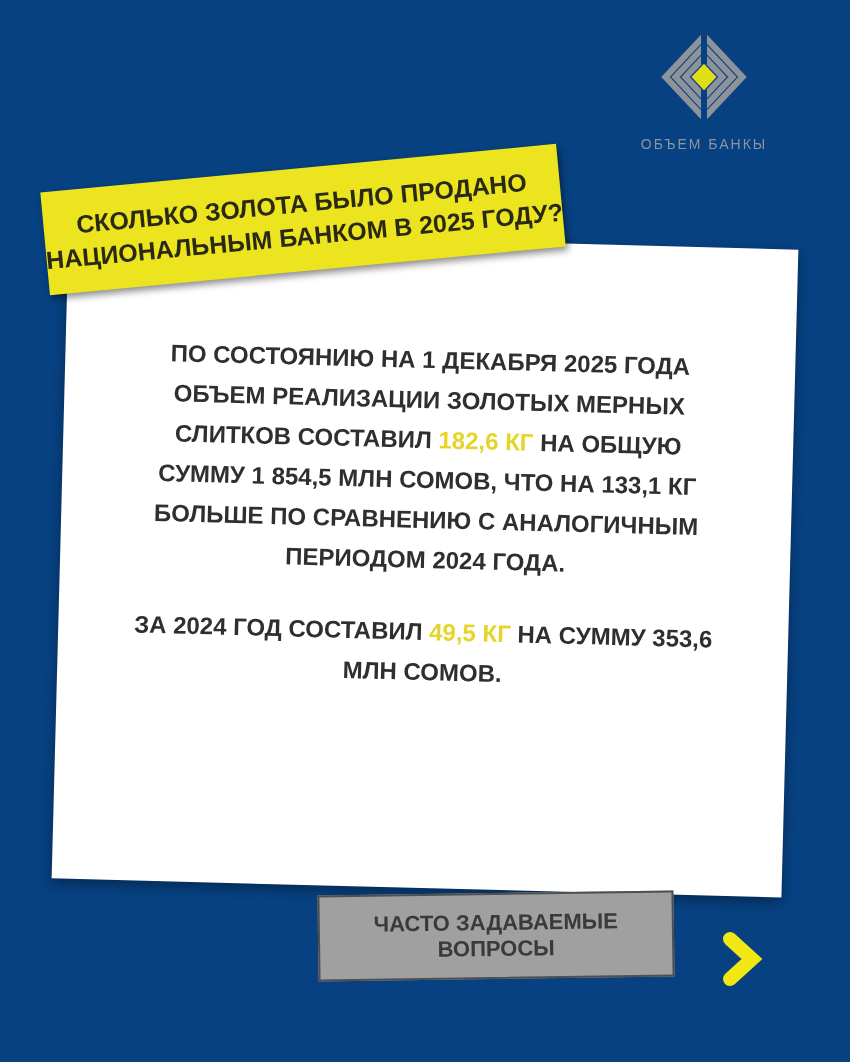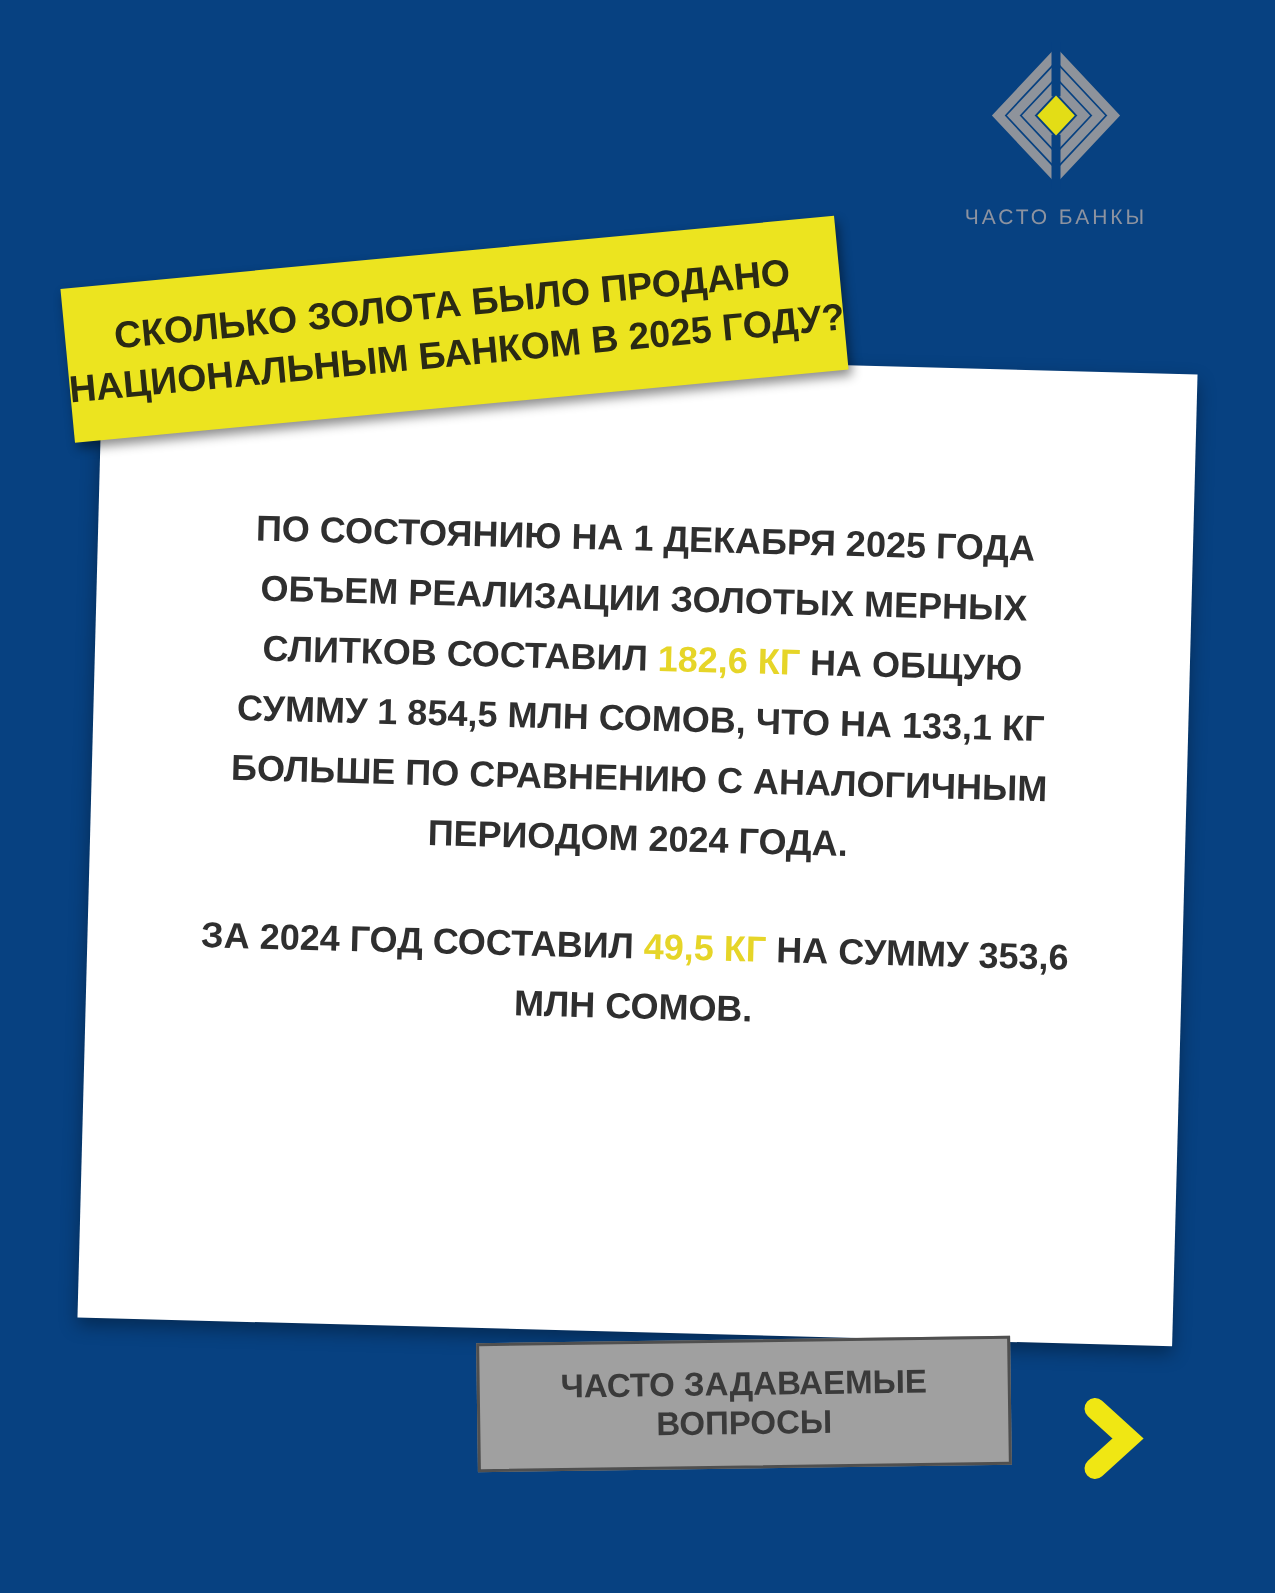--- a/index.html
+++ b/index.html
@@ -129,21 +129,21 @@
     <svg width="92" height="98" viewBox="0 0 92 92" preserveAspectRatio="none">
       <g fill="none" stroke="#8e939b" stroke-width="6">
         <path d="M46 7.5 L84.5 46 L46 84.5 L7.5 46 Z"></path>
         <path d="M46 17.5 L74.5 46 L46 74.5 L17.5 46 Z"></path>
         <path d="M46 27.5 L64.5 46 L46 64.5 L27.5 46 Z"></path>
       </g>
       <rect x="43" y="0" width="6" height="34" fill="#074181"></rect>
       <rect x="43" y="58" width="6" height="34" fill="#074181"></rect>
       <path d="M46 33.5 L58.5 46 L46 58.5 L33.5 46 Z" fill="#e3dd16"></path>
     </svg>
-    <div class="logo-text">ЧАСТО БАНКЫ</div>
+    <div class="logo-text">ОБЪЕМ БАНКЫ</div>
   </div>
 
   <div class="banner">
     <div class="banner-line">СКОЛЬКО ЗОЛОТА БЫЛО ПРОДАНО</div>
     <div class="banner-line">НАЦИОНАЛЬНЫМ БАНКОМ В 2025 ГОДУ?</div>
   </div>
 
   <div class="card">
     <p><span>ПО СОСТОЯНИЮ НА 1 ДЕКАБРЯ 2025 ГОДА
 ОБЪЕМ РЕАЛИЗАЦИИ ЗОЛОТЫХ МЕРНЫХ

